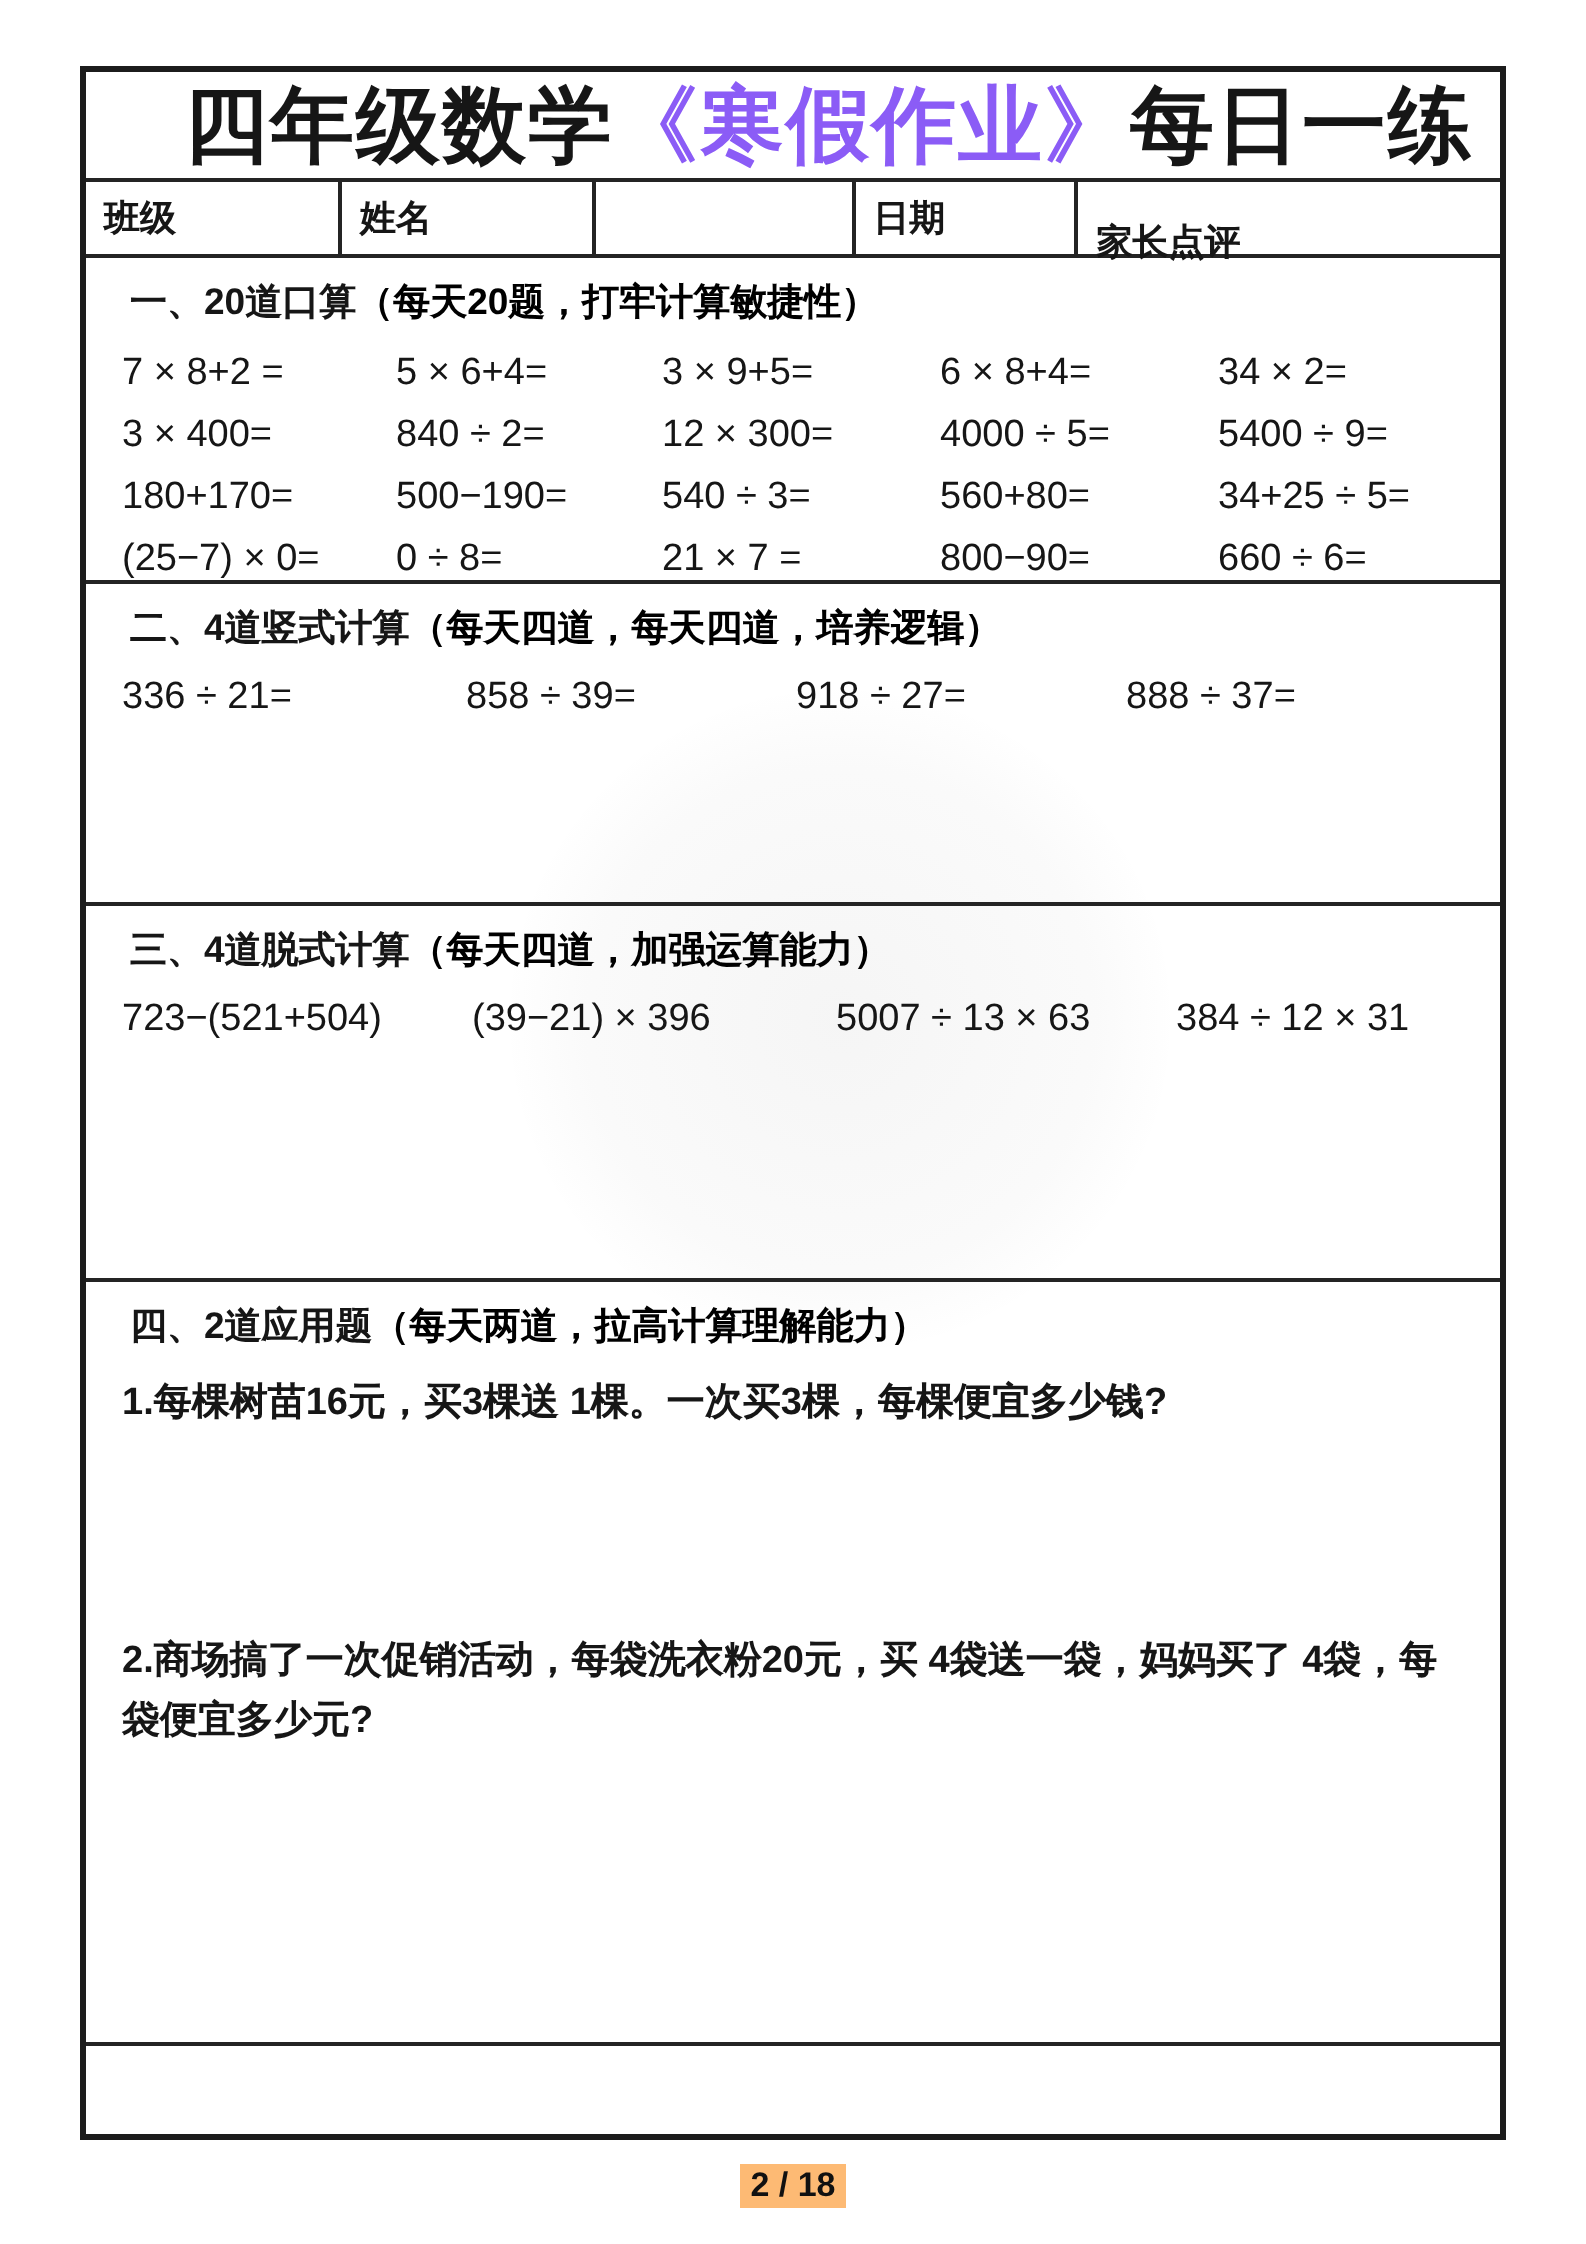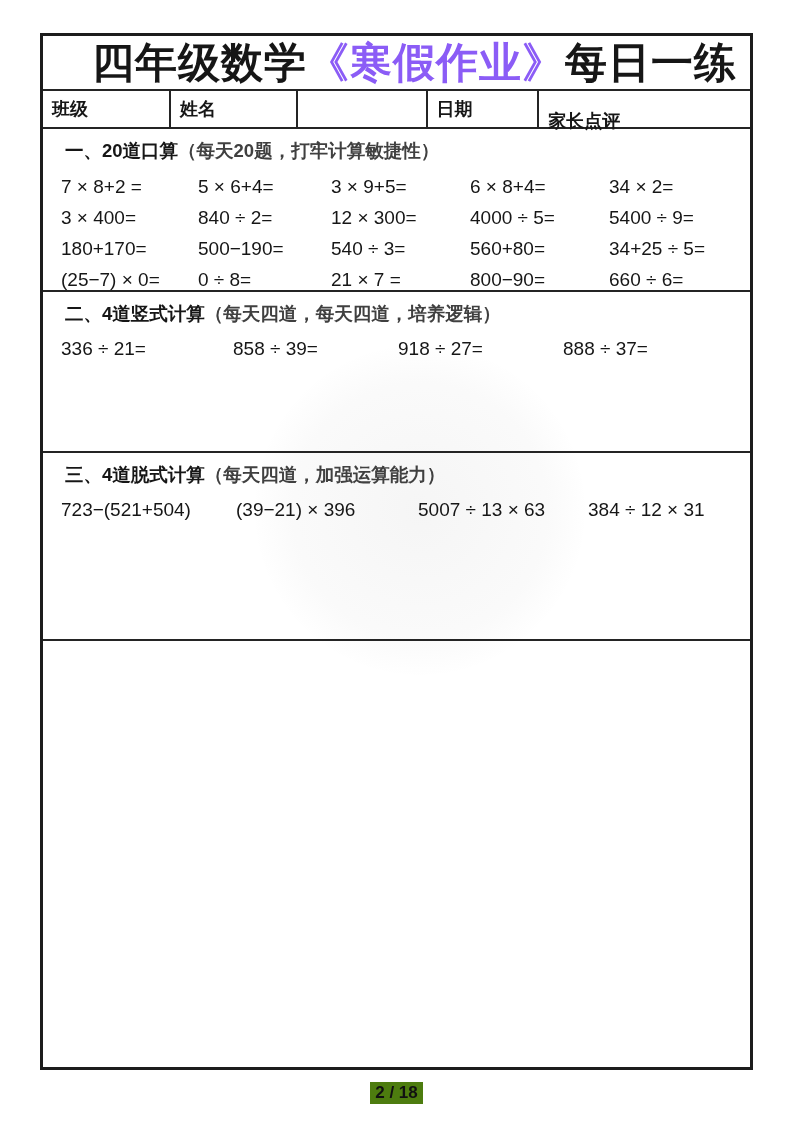--- a/index.html
+++ b/index.html
@@ -71,21 +71,21 @@
   .s2 { height: 161px; }
   .s3 { height: 188px; }
   .s4 { height: 382px; }
 
   .sec-head {
     padding-left: 22px;
     font-size: 18.5px;
     font-weight: bold;
     white-space: nowrap;
   }
-  .sec-note { color: #404040; }
+  .sec-note { color: #000000; }
 
   .probs { font-size: 19px; font-weight: 400; }
   .grid5 {
     margin-top: 8px;
     padding-left: 18px;
     display: grid;
     grid-template-columns: 137px 133px 139px 139px 1fr;
     grid-auto-rows: 31px;
     align-items: center;
   }
@@ -111,21 +111,21 @@
   .word-prob.p2 { margin-top: 100px; }
 
   .footer {
     position: absolute;
     left: 0; right: 0;
     top: 1082px;
     text-align: center;
   }
   .pagenum {
     display: inline-block;
-    background: #4d7c0f;
+    background: #fdba74;
     color: #111111;
     font-size: 17px;
     font-weight: bold;
     padding: 1px 5px;
   }
 </style>
 </head>
 <body>
 
 <div class="sheet">
@@ -192,20 +192,27 @@
         <span>三、4道脱式计算</span><span class="sec-note">（每天四道，加强运算能力）</span>
       </div>
       <div class="grid4b probs">
         <span>723−(521+504)</span>
         <span>(39−21) × 396</span>
         <span>5007 ÷ 13 × 63</span>
         <span>384 ÷ 12 × 31</span>
       </div>
     </div>
 
+    <div class="row section s4">
+      <div class="sec-head">
+        <span>四、2道应用题</span><span class="sec-note">（每天两道，拉高计算理解能力）</span>
+      </div>
+      <div class="word-prob p1">1.每棵树苗16元，买3棵送 1棵。一次买3棵，每棵便宜多少钱?</div>
+      <div class="word-prob p2">2.商场搞了一次促销活动，每袋洗衣粉20元，买 4袋送一袋，妈妈买了 4袋，每袋便宜多少元?</div>
+    </div>
 
     <div class="row last"></div>
 
   </div>
 
   <div class="footer">
     <span class="pagenum">2 / 18</span>
   </div>
 </div>
 

